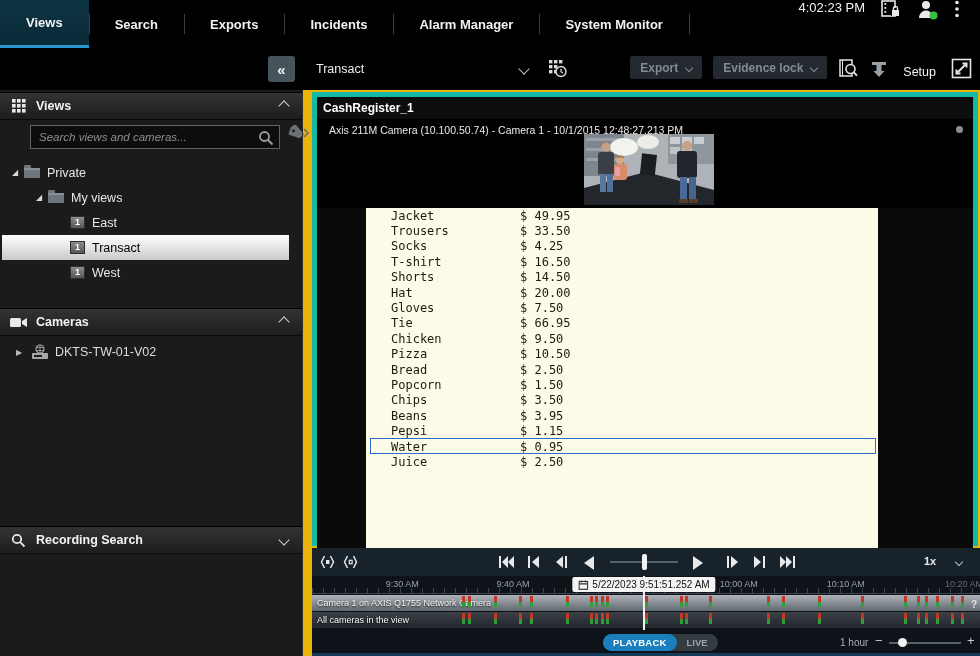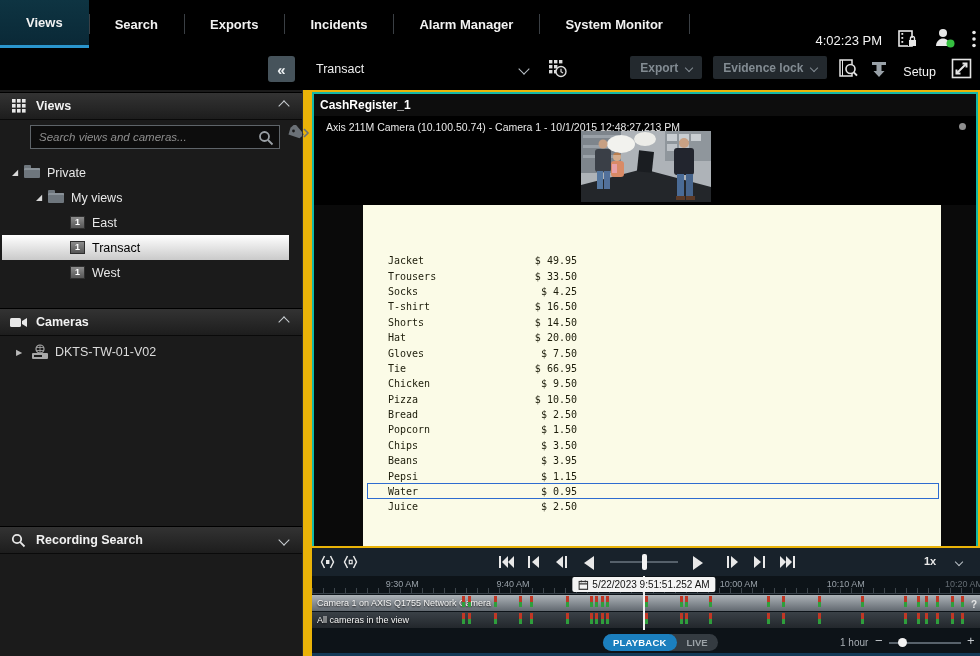--- a/index.html
+++ b/index.html
@@ -4,21 +4,21 @@
 <style>
   html,body{margin:0;padding:0;background:#000;}
   #app{position:relative;width:980px;height:656px;overflow:hidden;background:#eab308;
        font-family:"Liberation Sans",sans-serif;color:#fff;-webkit-font-smoothing:antialiased;}
   
   #topbar{position:absolute;left:0;top:0;width:980px;height:48px;background:#000;display:flex;align-items:stretch;}
   .tab{position:relative;display:flex;align-items:center;padding:0 26px;font-size:13px;font-weight:bold;color:#F2F2F2;cursor:default;}
   .tab:not(:first-child)::before{content:'';position:absolute;left:0;top:14px;height:20px;width:1px;background:#3A3F44;}
   .tab:last-child::after{content:'';position:absolute;right:-1px;top:14px;height:20px;width:1px;background:#3A3F44;}
   .tab.active{background:linear-gradient(#0E3442,#0A2937);border-bottom:3px solid #2A96CE;}
-  #topbar-right{margin-left:auto;display:flex;align-items:flex-end;gap:16px;padding-right:4px;}
+  #topbar-right{margin-left:auto;display:flex;align-items:flex-start;gap:16px;padding-right:21px;}
   #clock{font-size:13px;color:#F2F2F2;}
   .tb-icon{display:flex;align-items:center;justify-content:center;}
   
   #toolbar{position:absolute;left:0;top:48px;width:980px;height:42px;background:#000;}
   .abs{position:absolute;}
   #btn-collapse{left:268px;top:8px;width:27px;height:26px;background:#46535B;border-radius:3px;
       display:flex;align-items:center;justify-content:center;font-size:15px;font-weight:bold;color:#ECF0F2;}
   #view-selector-label{left:316px;top:0;height:42px;display:flex;align-items:center;font-size:12.5px;color:#EDEDED;}
   #view-selector-chevron{left:520px;top:17px;}
   .chev{width:7px;height:7px;border-right:1.6px solid #B9C0C6;border-bottom:1.6px solid #B9C0C6;display:inline-block;}
@@ -53,33 +53,33 @@
   .tree-row .folder::before{content:'';position:absolute;left:0;top:-3px;width:7px;height:3px;background:#6E767D;border-radius:1px 1px 0 0;}
   .tree-row .badge{width:15px;height:13px;background:linear-gradient(#8C8C8C,#565656);border:1px solid #2E2E2E;
       box-sizing:border-box;color:#fff;font-size:9px;font-weight:bold;text-align:center;line-height:11px;margin-right:7px;}
   .tree-row.selected{color:#000;}
   .tree-row.selected::before{content:'';position:absolute;left:2px;top:0;width:287px;height:100%;
       background:linear-gradient(#FFFFFF,#CACACA);z-index:0;}
   .tree-row > *{position:relative;z-index:1;}
   #camera-row{position:absolute;left:0;top:252px;width:302px;height:20px;display:flex;align-items:center;font-size:12.5px;color:#DCDCDC;}
   #camera-row .t-arrow{margin-left:16px;font-size:8px;color:#B9B9B9;width:14px;}
   
-  #main-view{position:absolute;left:312px;top:92px;width:666px;height:454px;border:2px solid #14b8a6;
+  #main-view{position:absolute;left:312px;top:92px;width:666px;height:454px;border:5px solid #14b8a6;
       box-sizing:border-box;background:#0A0A0A;}
   #view-title{height:22px;display:flex;align-items:center;padding-left:6px;font-size:12px;font-weight:bold;color:#FFF;background:#0D0D0D;}
   #camera-strip{position:relative;height:89px;background:#000;}
   #camera-title{position:absolute;left:12px;top:5px;font-size:10.5px;color:#E8E8E8;}
   #cam-indicator{position:absolute;right:10px;top:7px;width:7px;height:7px;border-radius:50%;background:#8E8E8E;}
   #video-thumb{position:absolute;left:267px;top:15px;width:130px;height:71px;}
   #receipt-zone{position:relative;height:341px;background:#0A0A0A;}
-  #receipt{position:absolute;left:49px;top:0;width:578px;height:341px;background:#FBFBE7;
-      font-family:"DejaVu Sans Mono",monospace;font-size:10px;color:#1C1C0A;padding-top:48px;box-sizing:border-box;}
+  #receipt{position:absolute;left:49px;top:0;width:512px;height:341px;background:#FBFBE7;
+      font-family:"DejaVu Sans Mono",monospace;font-size:12px;color:#1C1C0A;box-sizing:border-box;}
   .r-row{position:relative;height:15.4px;display:flex;padding-left:25px;align-items:center;}
   .r-name{width:129px;}
-  .r-price{width:60px;text-align:right;white-space:pre;}
+  .r-price{width:60px;text-align:left;white-space:pre;}
   .r-row.selected::after{content:'';position:absolute;left:4px;right:2px;top:-1px;bottom:0;border:1px solid #2E6CD0;}
   
   #playbar{position:absolute;left:312px;top:548px;width:668px;height:28px;background:#18222B;}
   .pb{position:absolute;top:7px;display:flex;align-items:center;justify-content:center;}
   #pb-slider-track{position:absolute;left:298px;top:13px;width:68px;height:2px;background:#55606A;}
   #pb-slider-handle{position:absolute;left:330px;top:6px;width:5px;height:16px;background:#F2F2F2;border-radius:2px;}
   #pb-speed{position:absolute;left:612px;top:7px;font-size:11px;font-weight:bold;color:#E8E8E8;}
   #pb-speed-chev{position:absolute;left:644px;top:11px;}
   
   #timeline{position:absolute;left:312px;top:576px;width:668px;height:54px;background:#0D1318;overflow:hidden;}

